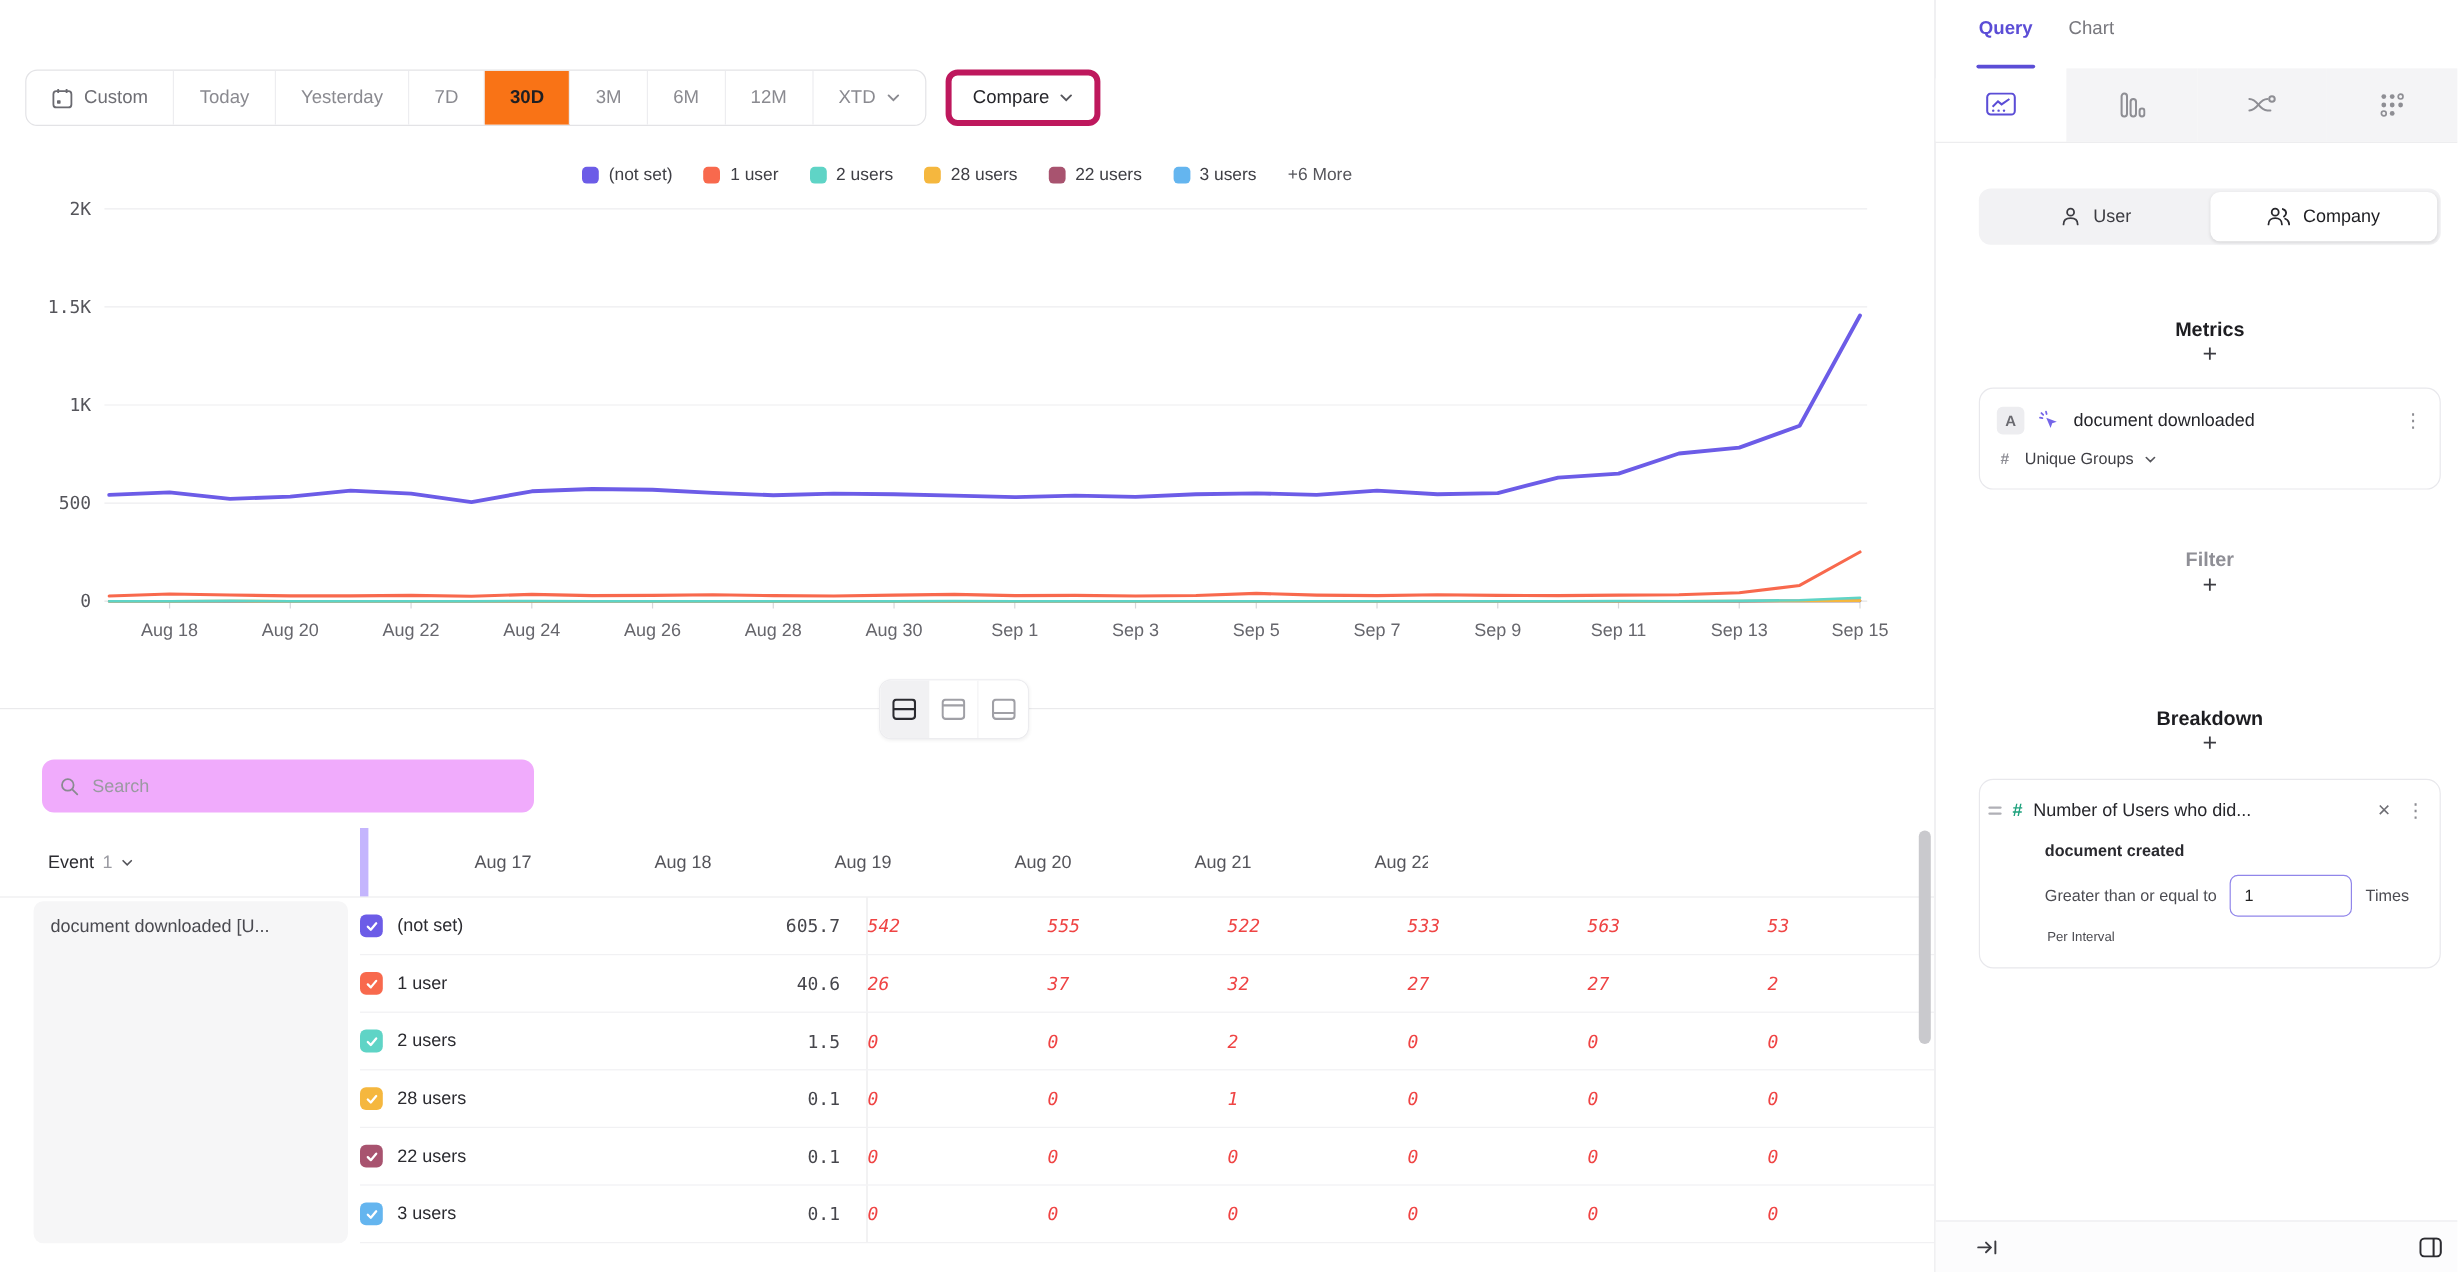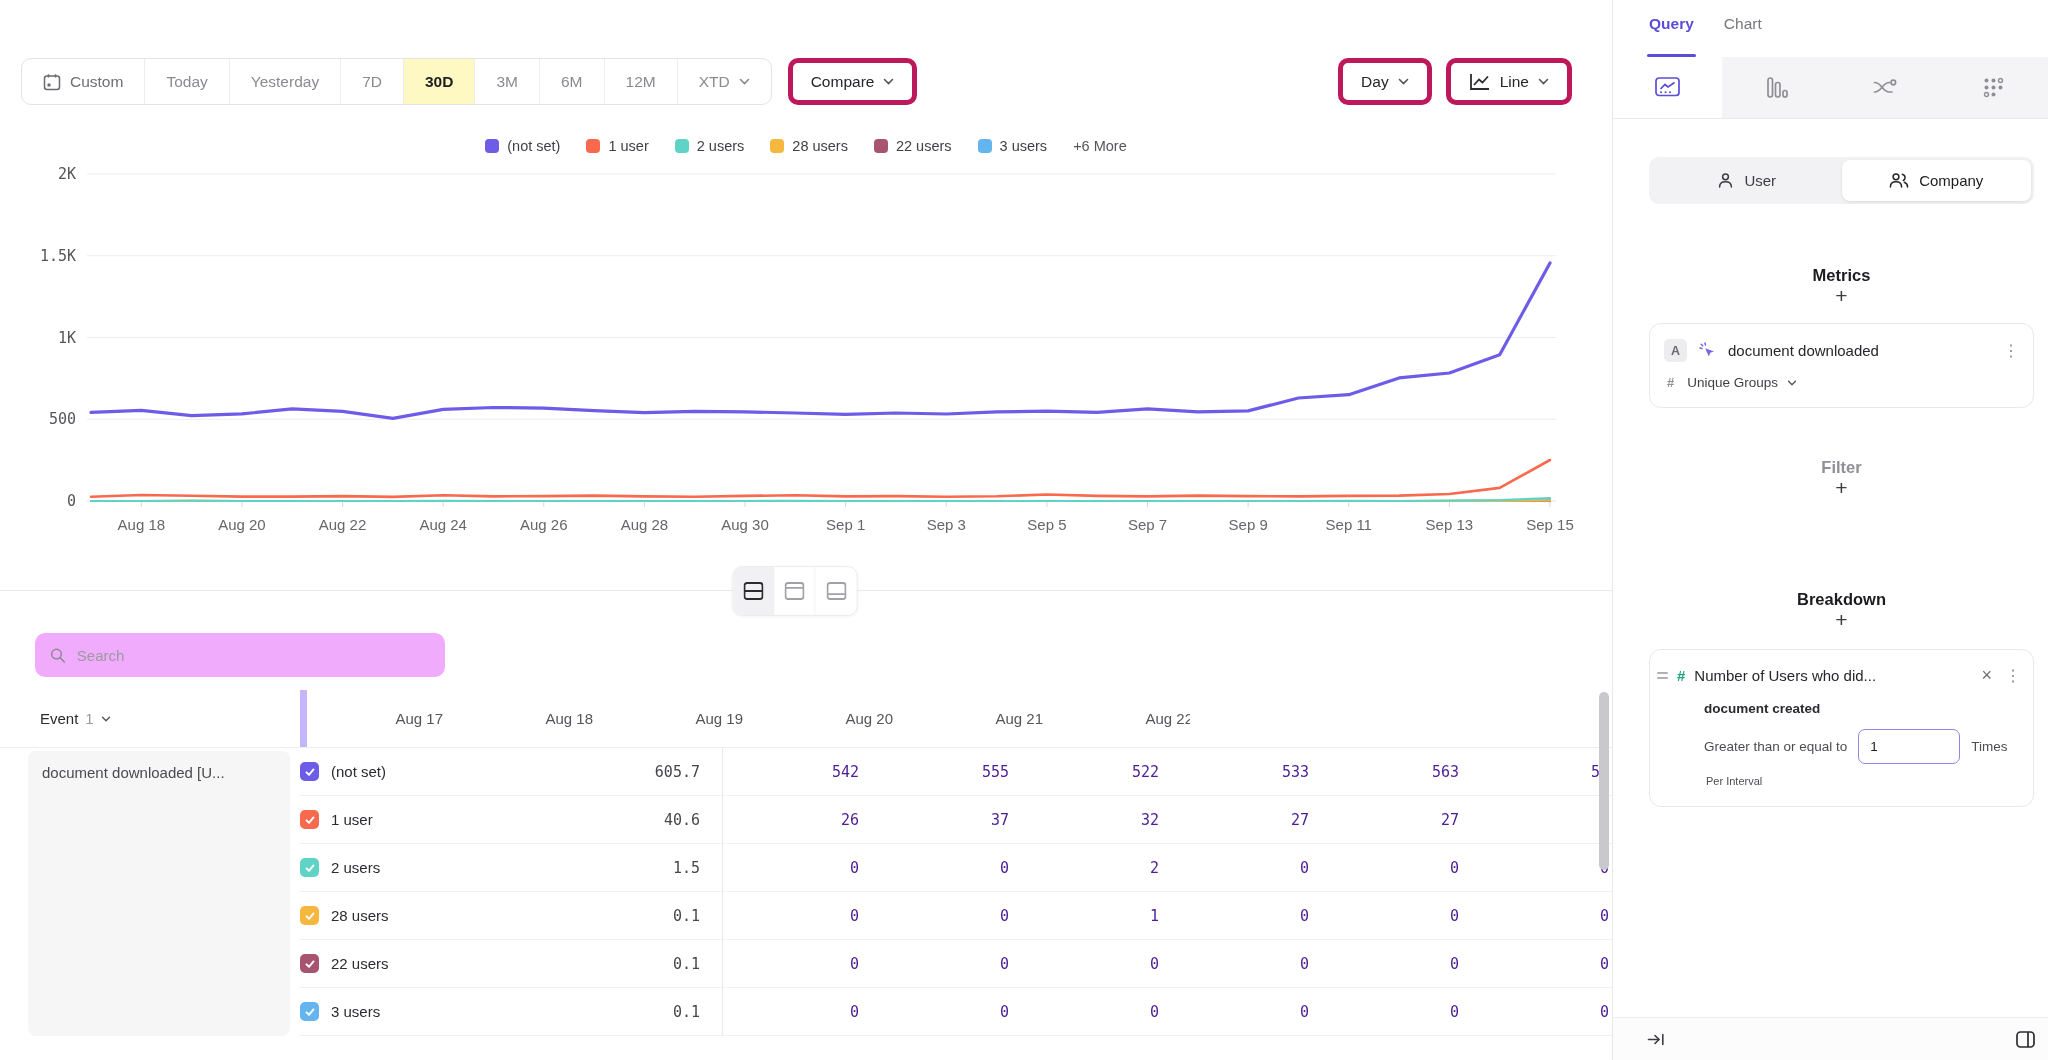--- a/index.html
+++ b/index.html
@@ -8,21 +8,21 @@
   .page { display:flex; width:2048px; height:1060px; }
   .main { width:1612px; position:relative; }
   .panel { width:436px; border-left:1px solid #e7e7ea; position:relative; background:#fff; }
 
   
   .toolbar { margin:58px 40px 0 21px; display:flex; align-items:center; height:47px; }
   .range-group { display:inline-flex; border:1px solid #e3e3e6; border-radius:10px; overflow:hidden; background:#fff; height:47px; }
   .range-seg { padding:0 21px; display:flex; align-items:center; gap:9px; font-size:15.5px;
     color:#8a8a90; border-right:1px solid #ededf0; cursor:pointer; white-space:nowrap; }
   .range-seg:last-child { border-right:none; }
-  .range-seg.selected { background:#fef9c3; color:#1f1f23; font-weight:700; }
+  .range-seg.selected { background:#f97316; color:#1f1f23; font-weight:700; }
   .range-seg.first { color:#6e6e74; }
   .btn { border:5px solid #be185d; border-radius:10px; background:#fff; padding:0 18px; height:47px;
     font-size:15.5px; color:#26262b; display:flex; align-items:center; gap:9px; cursor:pointer;
     font-family:"Liberation Sans",sans-serif; }
   .compare { margin-left:16px; font-weight:500; }
   .tb-right { margin-left:auto; display:flex; gap:14px; }
   .chev { flex:none; }
 
   
   .legend { margin-top:33px; display:flex; justify-content:center; align-items:center; gap:26px;
@@ -75,22 +75,22 @@
   .cbox { width:19px; height:19px; border-radius:5px; margin-right:12px; display:flex; align-items:center;
     justify-content:center; flex:none; cursor:pointer; }
   .cbox-ind { width:20px; height:20px; border-radius:5px; border:1.5px solid #c6c6cb; background:#fff;
     display:flex; align-items:center; justify-content:center; flex:none; cursor:pointer; }
   .cbox-ind .minus { width:10px; height:2px; background:#55555b; border-radius:1px; }
   .rlabel { font-size:15px; color:#2b2b30; }
   .ravg { margin-left:auto; width:140px; text-align:right; padding-right:22px;
     font-family:"DejaVu Sans Mono",monospace; font-size:15px; color:#46464c; }
   .rdates { width:890px; height:100%; border-left:1px solid #e9e9eb; display:grid;
     grid-template-columns:repeat(6,150px); overflow:hidden; align-items:center; }
-  .vcell { text-align:right; padding-right:14px; font-family:"DejaVu Sans Mono",monospace;
-    font-size:15px; color:#4c1d95; }
+  .vcell { padding-right:14px; font-family:"DejaVu Sans Mono",monospace;
+    font-size:15px; color:#ef4444;font-style:italic; }
   .vscroll { position:absolute; right:3px; top:2px; width:10px; height:178px; background:#c9c9cd;
     border-radius:6px; cursor:pointer; }
 
   
   .ptabs { display:flex; gap:30px; padding:15px 0 0 36px; height:57px; }
   .ptab { font-size:15.5px; color:#77777d; padding-bottom:12px; position:relative; cursor:pointer; }
   .ptab.active { color:#5b4dd6; font-weight:700; }
   .ptab.active::after { content:""; position:absolute; left:-2px; right:-2px; bottom:0; height:3.5px;
     background:#5b4dd6; border-radius:3px; }
   .icon-tabs { display:grid; grid-template-columns:repeat(4,1fr); height:62px; border-bottom:1px solid #e9e9eb; }
@@ -180,38 +180,20 @@
               <path d="M1.5 1.5 L5.5 5.5 L9.5 1.5"></path>
             </svg>
           </div>
         </div>
       <button class="btn compare">
         <span>Compare</span>
         <svg class="chev" width="11" height="7" viewBox="0 0 11 7" fill="none" stroke="#55555b" stroke-width="1.6" stroke-linecap="round">
             <path d="M1.5 1.5 L5.5 5.5 L9.5 1.5"></path>
           </svg>
       </button>
-      <div class="tb-right">
-        <button class="btn">
-          <span>Day</span>
-          <svg class="chev" width="11" height="7" viewBox="0 0 11 7" fill="none" stroke="#55555b" stroke-width="1.6" stroke-linecap="round">
-              <path d="M1.5 1.5 L5.5 5.5 L9.5 1.5"></path>
-            </svg>
-        </button>
-        <button class="btn">
-          <svg width="22" height="18" viewBox="0 0 22 18" fill="none" stroke="#2b2b30" stroke-width="1.8">
-              <path d="M2 1 V16 H20"></path>
-              <path d="M5 12 L10 6.5 L13.5 9.5 L19 3.5"></path>
-            </svg>
-          <span>Line</span>
-          <svg class="chev" width="11" height="7" viewBox="0 0 11 7" fill="none" stroke="#55555b" stroke-width="1.6" stroke-linecap="round">
-              <path d="M1.5 1.5 L5.5 5.5 L9.5 1.5"></path>
-            </svg>
-        </button>
-      </div>
     </div>
 
     <div class="legend">
         <span class="legend-item">
           <span class="swatch" style="background: rgb(108, 92, 231);"></span>
           <span>(not set)</span>
         </span>
         <span class="legend-item">
           <span class="swatch" style="background: rgb(248, 105, 77);"></span>
           <span>1 user</span>

